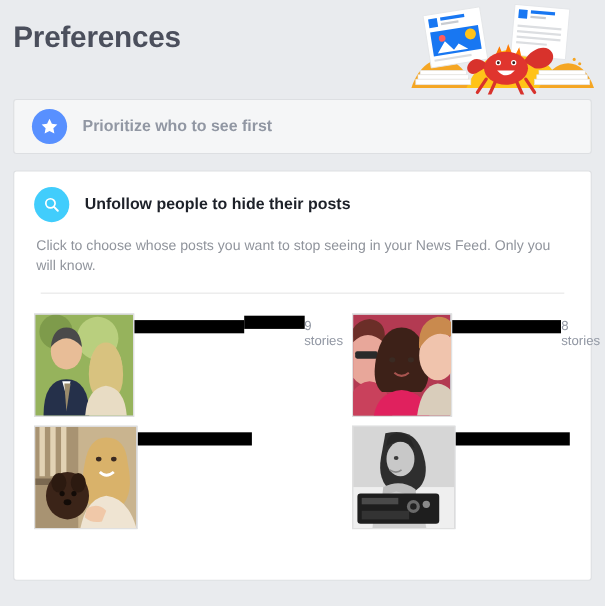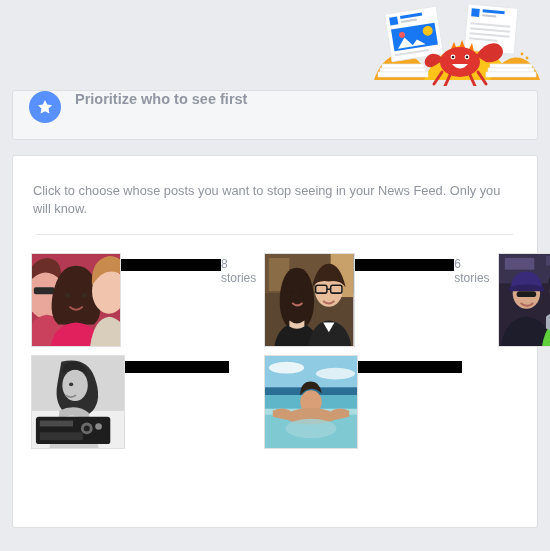--- a/index.html
+++ b/index.html
@@ -53,20 +53,21 @@
   .card {
     margin: 0 12px;
     border: 1px solid #dddfe2;
     border-radius: 3px;
     box-sizing: border-box;
   }
   .card-prioritize {
     background: #f5f6f7;
     height: 50px;
     display: flex;
+    align-items: center;
     padding: 0 16px;
     margin-bottom: 15px;
   }
   .card-unfollow {
     background: #ffffff;
     padding: 14px 18px 10px 18px;
     height: 373px;
   }
 
   .circle-icon {
@@ -144,20 +145,21 @@
     color: #9197a3;
     margin-top: 4px;
   }
 </style>
 </head>
 <body>
 
 <div class="page">
 
   <div class="header">
+    <h1 class="page-title">Preferences</h1>
 
     <div class="hero-art">
       <svg viewBox="0 0 170 84" xmlns="http://www.w3.org/2000/svg">
 
         <path d="M2 78 C 12 46, 44 40, 58 78 Z" fill="#f5a623"></path>
         <path d="M52 78 C 72 32, 118 30, 140 78 Z" fill="#ffc319"></path>
         <path d="M118 78 C 132 48, 158 48, 168 78 Z" fill="#f5a623"></path>
 
         <g>
           <rect x="10" y="62" width="42" height="4" fill="#ffffff" stroke="#e3e5e8" stroke-width="0.6"></rect>
@@ -220,27 +222,56 @@
   <div class="card card-prioritize">
     <div class="circle-icon circle-star">
       <svg width="18" height="18" viewBox="0 0 24 24" aria-hidden="true">
         <path d="M12 2.6l2.9 6 6.6.9-4.8 4.6 1.2 6.5L12 17.5 6.1 20.6l1.2-6.5L2.5 9.5l6.6-.9z" fill="#ffffff"></path>
       </svg>
     </div>
     <div class="card-label-muted">Prioritize who to see first</div>
   </div>
 
   <div class="card card-unfollow">
+    <div class="row-head">
+      <div class="circle-icon circle-search">
+        <svg width="18" height="18" viewBox="0 0 24 24" aria-hidden="true">
+          <circle cx="10.5" cy="10.5" r="5.6" fill="none" stroke="#ffffff" stroke-width="2.1"></circle>
+          <path d="M14.8 14.8 L19.4 19.4" stroke="#ffffff" stroke-width="2.4" stroke-linecap="round"></path>
+        </svg>
+      </div>
+      <div class="card-label-dark">Unfollow people to hide their posts</div>
+    </div>
 
     <div class="card-desc">Click to choose whose posts you want to stop seeing in your News Feed. Only you will know.</div>
 
     <div class="divider"></div>
 
     <div class="people-grid">
 
+      <div class="person">
+        <div class="person-photo">
+          <svg viewBox="0 0 94 94" preserveAspectRatio="none">
+            <rect width="94" height="94" fill="#96b35c"></rect>
+            <circle cx="60" cy="22" r="20" fill="#b9cf7e"></circle>
+            <circle cx="20" cy="16" r="16" fill="#7e9b4b"></circle>
+            <ellipse cx="30" cy="34" rx="15" ry="17" fill="#e8bd97"></ellipse>
+            <path d="M15 30 q15 -16 30 0 q-2 -18 -15 -18 q-13 0 -15 18z" fill="#4a4a4a"></path>
+            <path d="M8 94 q0 -34 22 -34 q22 0 22 34z" fill="#25304a"></path>
+            <path d="M26 62 l4 14 l4 -14z" fill="#ffffff"></path>
+            <path d="M28 64 l2 26 l4 -26z" fill="#9b8b6b"></path>
+            <ellipse cx="68" cy="46" rx="15" ry="17" fill="#ecc3a0"></ellipse>
+            <path d="M52 48 q4 -22 16 -22 q12 0 16 22 q2 18 -4 26 l-24 0 q-6 -10 -4 -26z" fill="#d8c27f"></path>
+            <path d="M48 94 q2 -26 20 -28 q18 2 20 28z" fill="#e8dcc4"></path>
+          </svg>
+        </div>
+        <div class="name-redact w1"></div>
+        <div class="name-redact w2"></div>
+        <div class="person-stories">9 stories</div>
+      </div>
 
       <div class="person">
         <div class="person-photo">
           <svg viewBox="0 0 94 94" preserveAspectRatio="none">
             <rect width="94" height="94" fill="#b33a52"></rect>
             <ellipse cx="14" cy="40" rx="20" ry="26" fill="#e8a79a"></ellipse>
             <path d="M-4 30 q16 -20 34 -4 q4 -20 -14 -22 q-20 2 -20 26z" fill="#6b2e28"></path>
             <rect x="2" y="34" width="22" height="7" rx="2" fill="#2a2a2a"></rect>
             <path d="M-6 94 q2 -30 22 -32 q20 2 22 32z" fill="#c9415c"></path>
             <ellipse cx="47" cy="42" rx="22" ry="27" fill="#eab8a4"></ellipse>

